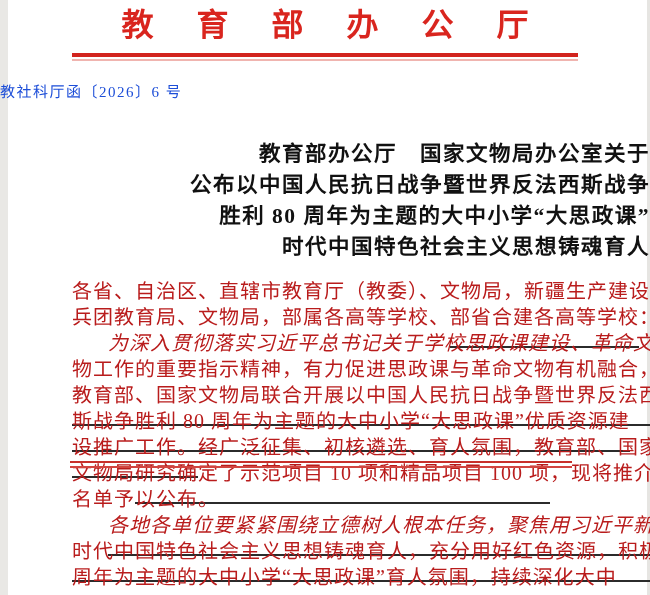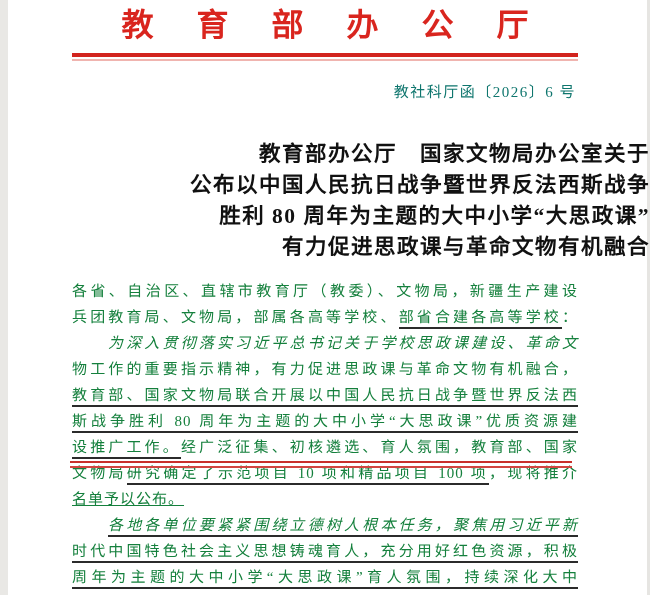--- a/index.html
+++ b/index.html
@@ -38,52 +38,51 @@
   .rule-top{
     margin:9px 72px 0 72px;
     border-top:4px solid var(--red-line,#d2241e);
   }
   .rule-top-thin{
     margin:2px 72px 0 72px;
     border-top:2px solid #f0b4af;
   }
   .docnum{
     margin:19px 74px 0 0;
-    text-align:right;
     font-size:15px;
     letter-spacing:1.5px;
-    color:#0f766e;
+    color:#1d4ed8;
   }
   .title{
     margin-top:38px;
     text-align:right;
     font-weight:bold;
     font-size:21.5px;
     line-height:31px;
     letter-spacing:1.5px;
     color:#111;
   }
   .body{
     margin:15px 72px 0 72px;
-    font-size:15px;
+    font-size:20px;
     letter-spacing:1px;
-    color:#15803d;
+    color:#b91c1c;
   }
   .bline{
     height:26px;
     line-height:26px;
     text-align:justify;
     text-align-last:justify;
     white-space:nowrap;
   }
   .bline.indent{padding-left:36px;font-style:italic;}
-  .bline.short{text-align-last:left;text-decoration:underline;}
+  .bline.short{text-align-last:left;}
   .u{
     border-bottom:2px solid #2b2b2b;
-    padding-bottom:2px;
+    padding-bottom:18px;
   }
   
   .rule-bottom{
     position:absolute;left:70px;width:502px;bottom:8px;
     border-top:2.5px solid #c8302b;
   }
   .rule-bottom-2{
     position:absolute;left:70px;width:502px;bottom:3px;
     border-top:2px solid #d24540;
   }
@@ -101,21 +100,21 @@
 
     <div class="rule-top"></div>
     <div class="rule-top-thin"></div>
 
     <div class="docnum">教社科厅函〔2026〕6 号</div>
 
     <div class="title">
       <div>教育部办公厅　国家文物局办公室关于</div>
       <div>公布以中国人民抗日战争暨世界反法西斯战争</div>
       <div>胜利 80 周年为主题的大中小学“大思政课”</div>
-      <div>有力促进思政课与革命文物有机融合</div>
+      <div>时代中国特色社会主义思想铸魂育人</div>
     </div>
 
     <div class="body">
         <div class="bline"><span>各省、自治区、直辖市教育厅（教委）、文物局，新疆生产建设</span></div>
         <div class="bline"><span>兵团教育局、文物局，部属各高等学校、</span><span class="u">部省合建各高等学校</span><span>：</span></div>
         <div class="bline indent"><span>为深入贯彻落实习近平总书记关于学校思政课建设、革命文</span></div>
         <div class="bline"><span>物工作的重要指示精神，有力促进思政课与革命文物有机融合，</span></div>
         <div class="bline"><span class="u">教育部、国家文物局联合开展以中国人民抗日战争暨世界反法西</span></div>
         <div class="bline"><span class="u">斯战争胜利 80 周年为主题的大中小学“大思政课”优质资源建</span></div>
         <div class="bline"><span class="u">设推广工作。</span><span>经广泛征集、初核遴选、育人氛围，教育部、国家</span></div>

